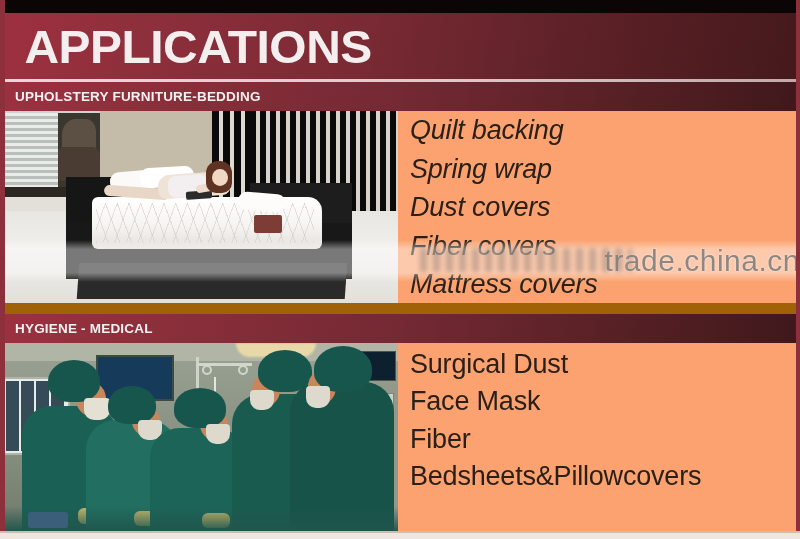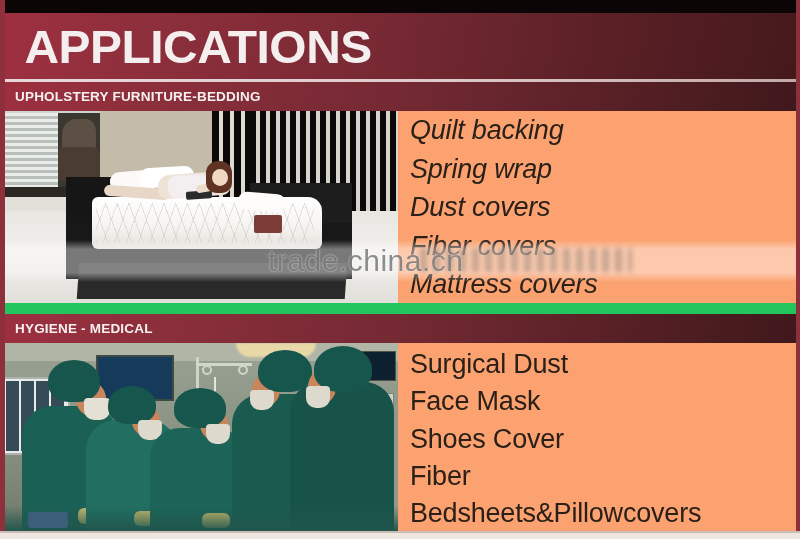--- a/index.html
+++ b/index.html
@@ -9,21 +9,21 @@
     height: 539px;
     overflow: hidden;
     font-family: "Liberation Sans", sans-serif;
     background: #ffffff;
   }
 
   .page {
     position: relative;
     width: 800px;
     height: 539px;
-    background: #22c55e;
+    background: #a16207;
     overflow: hidden;
   }
 
   
   .top-strip {
     position: absolute;
     top: 0; left: 0;
     width: 800px;
     height: 13px;
     background: #0b0505;
@@ -244,20 +244,21 @@
     position: absolute;
     left: 0;
     top: 240px;
     width: 800px;
     height: 42px;
     z-index: 30;
     background: linear-gradient(180deg, rgba(255,255,255,0.0) 0%, rgba(255,255,255,0.42) 22%, rgba(255,255,255,0.42) 78%, rgba(255,255,255,0.0) 100%);
     display: flex;
     align-items: center;
     pointer-events: none;
+    justify-content: flex-end;
   }
   .watermark-text {
     margin-left: 268px;
     font-size: 30px;
     color: #7b7b7b;
     opacity: 0.85;
     letter-spacing: 0.5px;
     text-shadow: 0 0 2px rgba(255,255,255,0.9);
     white-space: nowrap;
   }
@@ -397,21 +398,20 @@
         </div>
 
         <div class="or-foreground"></div>
         <div class="or-tray"></div>
       </div>
     </div>
 
     <div class="sec-list">
       <div class="list-item">Surgical Dust</div>
       <div class="list-item">Face Mask</div>
-      <div class="list-item">Shoes Cover</div>
       <div class="list-item">Fiber</div>
       <div class="list-item">Bedsheets&amp;Pillowcovers</div>
     </div>
   </div>
 
   <div class="watermark">
     <div class="watermark-text">trade.china.cn</div>
     <div class="watermark-blur"></div>
   </div>
 

